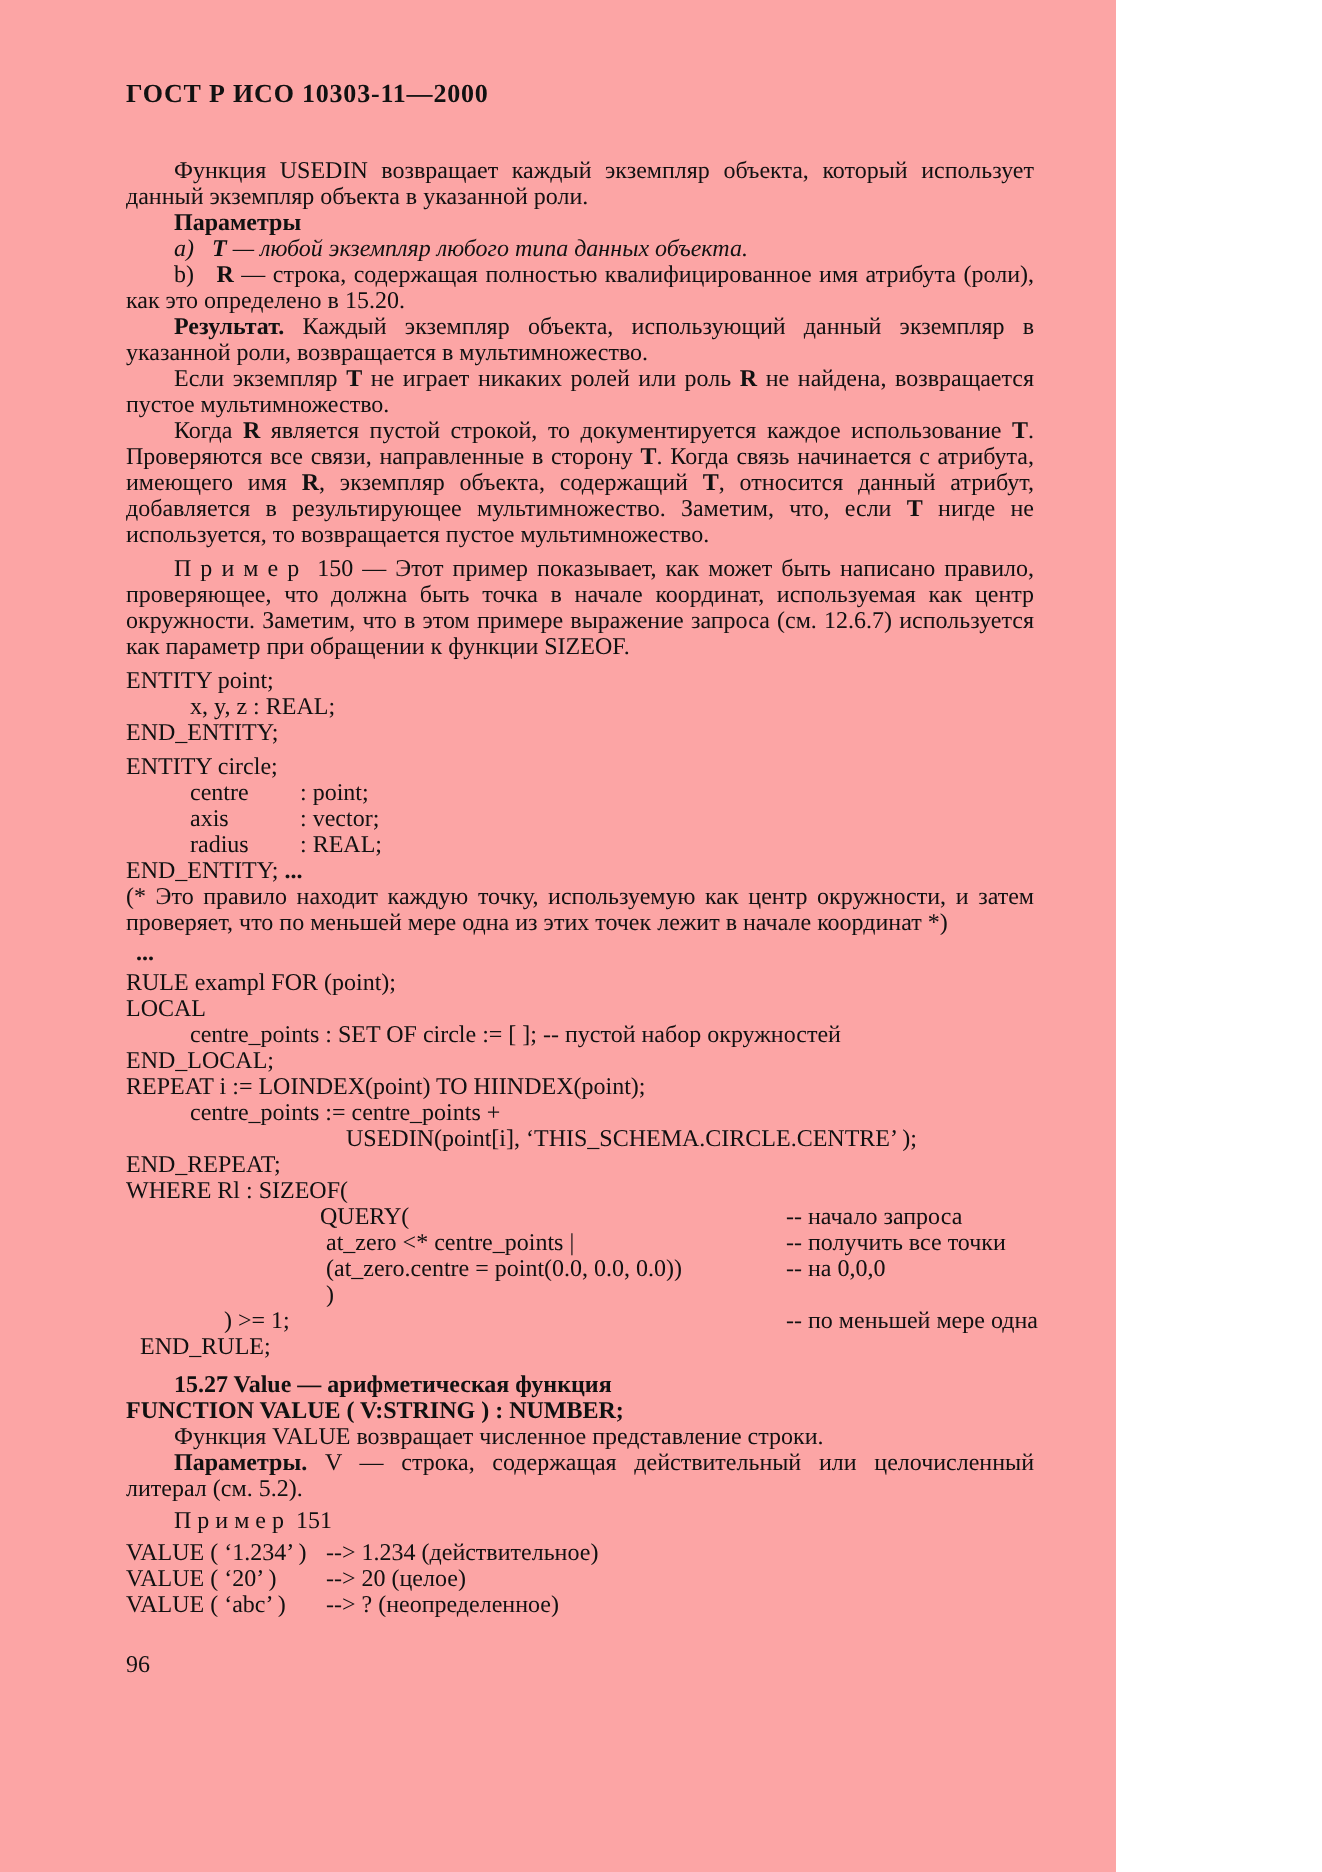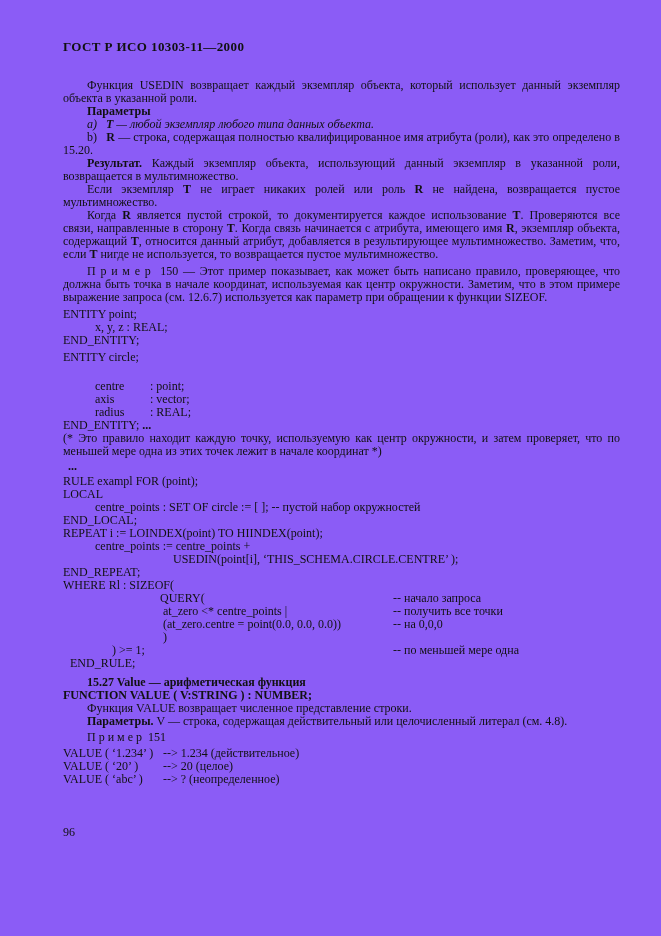--- a/index.html
+++ b/index.html
@@ -1,20 +1,20 @@
 <!DOCTYPE html>
 <html><head>
 <meta charset="utf-8">
 <style>
   html, body { margin: 0; padding: 0; background: #ffffff; }
   .page {
     position: relative;
-    width: 661px;
+    width: 558px;
     height: 936px;
-    background: #8b5cf6;
+    background: #fca5a5;
     color: #111111;
     font-family: "Liberation Serif", "DejaVu Serif", serif;
     font-size: 12px;
     line-height: 13px;
     box-sizing: border-box;
     padding: 40px 41px 0 63px;
     overflow: hidden;
   }
   .header {
     font-weight: bold;
@@ -48,21 +48,21 @@
       <div class="para" style="text-indent: 24px;"><span>Если экземпляр </span><span class="b">Т</span><span> не играет никаких ролей или роль </span><span class="b">R</span><span> не найдена, возвращается пустое мультимножество.</span></div>
       <div class="para" style="text-indent: 24px;"><span>Когда </span><span class="b">R</span><span> является пустой строкой, то документируется каждое использование </span><span class="b">Т</span><span>. Проверяются все связи, направленные в сторону </span><span class="b">Т</span><span>. Когда связь начинается с атрибута, имеющего имя </span><span class="b">R</span><span>, экземпляр объекта, содержащий </span><span class="b">Т</span><span>, относится данный атрибут, добавляется в результирующее мультимножество. Заметим, что, если </span><span class="b">Т</span><span> нигде не используется, то возвращается пустое мультимножество.</span></div>
       <div class="gap" style="height: 4px;"></div>
       <div class="para" style="text-indent: 24px;"><span>П&nbsp;р&nbsp;и&nbsp;м&nbsp;е&nbsp;р&nbsp;&nbsp;150 — Этот пример показывает, как может быть написано правило, проверяющее, что должна быть точка в начале координат, используемая как центр окружности. Заметим, что в этом примере выражение запроса (см. 12.6.7) используется как параметр при обращении к функции SIZEOF.</span></div>
       <div class="gap" style="height: 4px;"></div>
       <div class="code" style="padding-left: 0px;"><span>ENTITY point;</span></div>
       <div class="code" style="padding-left: 32px;"><span>x, y, z : REAL;</span></div>
       <div class="code" style="padding-left: 0px;"><span>END_ENTITY;</span></div>
       <div class="gap" style="height: 4px;"></div>
       <div class="code" style="padding-left: 0px;"><span>ENTITY circle;</span></div>
-      <div class="code" style="padding-left: 32px;"><span class="col" style="width: 55px; margin-top: 16px;">centre</span><span>: point;</span></div>
+      <div class="code" style="padding-left: 32px;"><span class="col" style="width: 55px;">centre</span><span>: point;</span></div>
       <div class="code" style="padding-left: 32px;"><span class="col" style="width: 55px;">axis</span><span>: vector;</span></div>
       <div class="code" style="padding-left: 32px;"><span class="col" style="width: 55px;">radius</span><span>: REAL;</span></div>
       <div class="code" style="padding-left: 0px;"><span>END_ENTITY; </span><span class="b">...</span></div>
       <div class="para" style="text-indent: 0px;"><span>(* Это правило находит каждую точку, используемую как центр окружности, и затем проверяет, что по меньшей мере одна из этих точек лежит в начале координат *)</span></div>
       <div class="gap" style="height: 2px;"></div>
       <div class="code" style="padding-left: 5px;"><span class="b">...</span></div>
       <div class="gap" style="height: 2px;"></div>
       <div class="code" style="padding-left: 0px;"><span>RULE exampl FOR (point);</span></div>
       <div class="code" style="padding-left: 0px;"><span>LOCAL</span></div>
       <div class="code" style="padding-left: 32px;"><span>centre_points : SET OF circle := [ ]; -- пустой набор окружностей</span></div>
@@ -75,21 +75,21 @@
       <div class="code" style="padding-left: 97px;"><span class="col" style="width: 233px;">QUERY(</span><span>-- начало запроса</span></div>
       <div class="code" style="padding-left: 100px;"><span class="col" style="width: 230px;">at_zero &lt;* centre_points |</span><span>-- получить все точки</span></div>
       <div class="code" style="padding-left: 100px;"><span class="col" style="width: 230px;">(at_zero.centre = point(0.0, 0.0, 0.0))</span><span>-- на 0,0,0</span></div>
       <div class="code" style="padding-left: 100px;"><span>)</span></div>
       <div class="code" style="padding-left: 49px;"><span class="col" style="width: 281px;">) &gt;= 1;</span><span>-- по меньшей мере одна</span></div>
       <div class="code" style="padding-left: 7px;"><span>END_RULE;</span></div>
       <div class="gap" style="height: 6px;"></div>
       <div class="para" style="text-indent: 24px;"><span class="b">15.27 Value — арифметическая функция</span></div>
       <div class="code" style="padding-left: 0px;"><span class="b">FUNCTION VALUE ( V:STRING ) : NUMBER;</span></div>
       <div class="para" style="text-indent: 24px;"><span>Функция VALUE возвращает численное представление строки.</span></div>
-      <div class="para" style="text-indent: 24px;"><span class="b">Параметры.</span><span> V — строка, содержащая действительный или целочисленный литерал (см. 4.8).</span></div>
+      <div class="para" style="text-indent: 24px;"><span class="b">Параметры.</span><span> V — строка, содержащая действительный или целочисленный литерал (см. 5.2).</span></div>
       <div class="gap" style="height: 3px;"></div>
       <div class="para" style="text-indent: 24px;"><span>П&nbsp;р&nbsp;и&nbsp;м&nbsp;е&nbsp;р&nbsp;&nbsp;151</span></div>
       <div class="gap" style="height: 3px;"></div>
       <div class="code" style="padding-left: 0px;"><span class="col" style="width: 100px;">VALUE ( ‘1.234’ )</span><span>--&gt; 1.234 (действительное)</span></div>
       <div class="code" style="padding-left: 0px;"><span class="col" style="width: 100px;">VALUE ( ‘20’ )</span><span>--&gt; 20 (целое)</span></div>
       <div class="code" style="padding-left: 0px;"><span class="col" style="width: 100px;">VALUE ( ‘abc’ )</span><span>--&gt; ? (неопределенное)</span></div>
     </div>
   <div class="page-number">96</div>
 </div>
 

